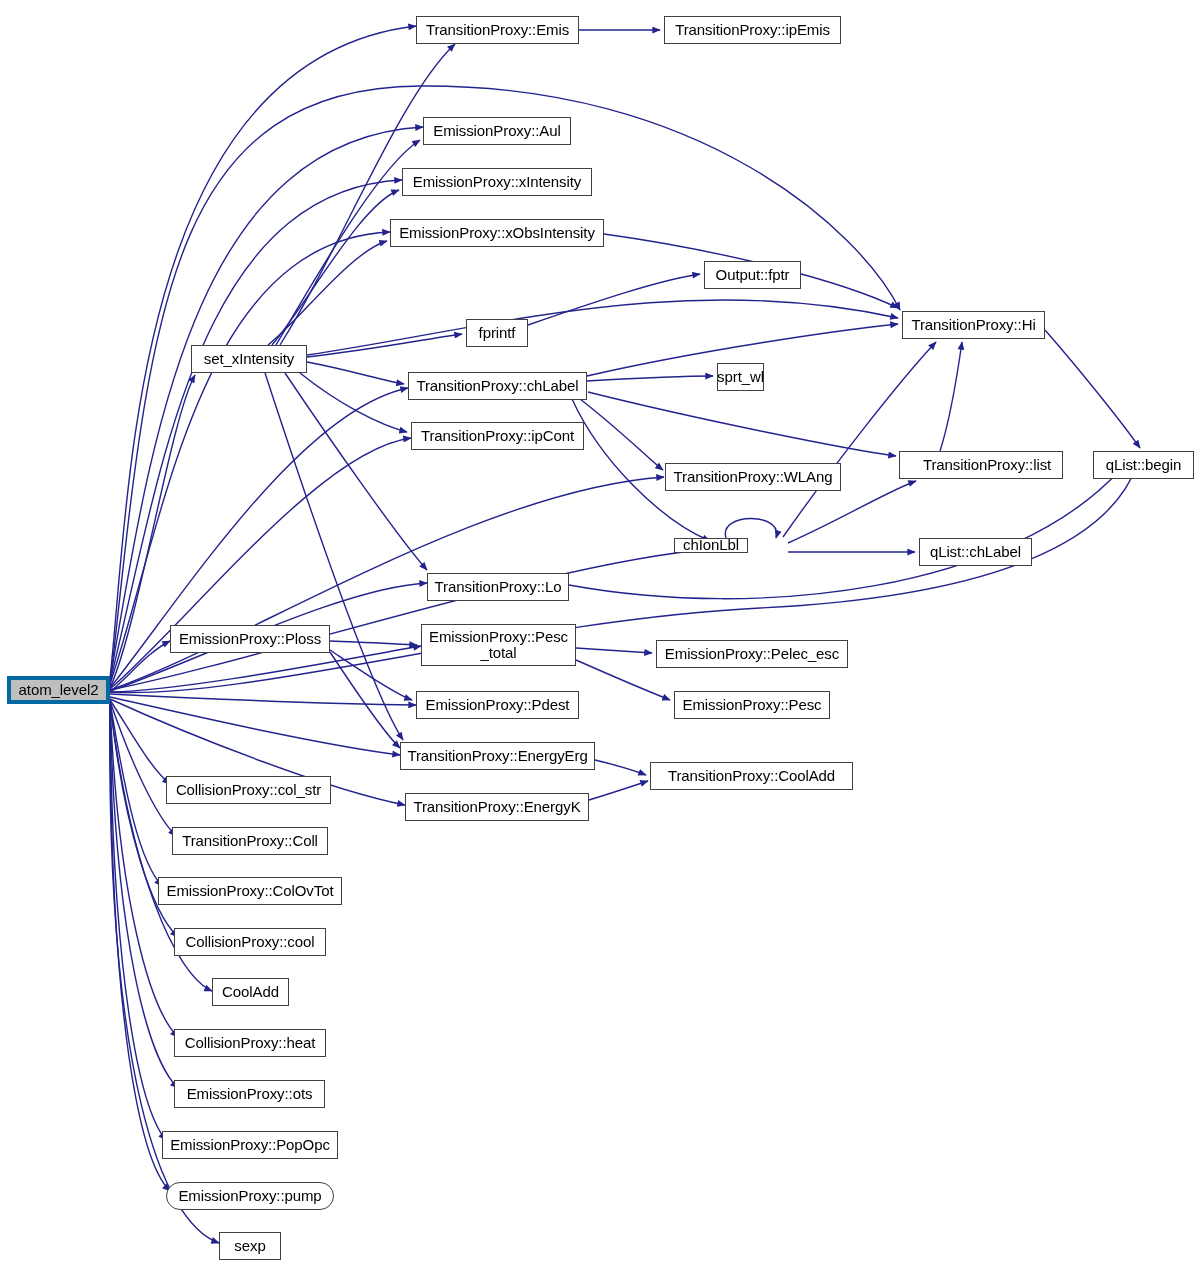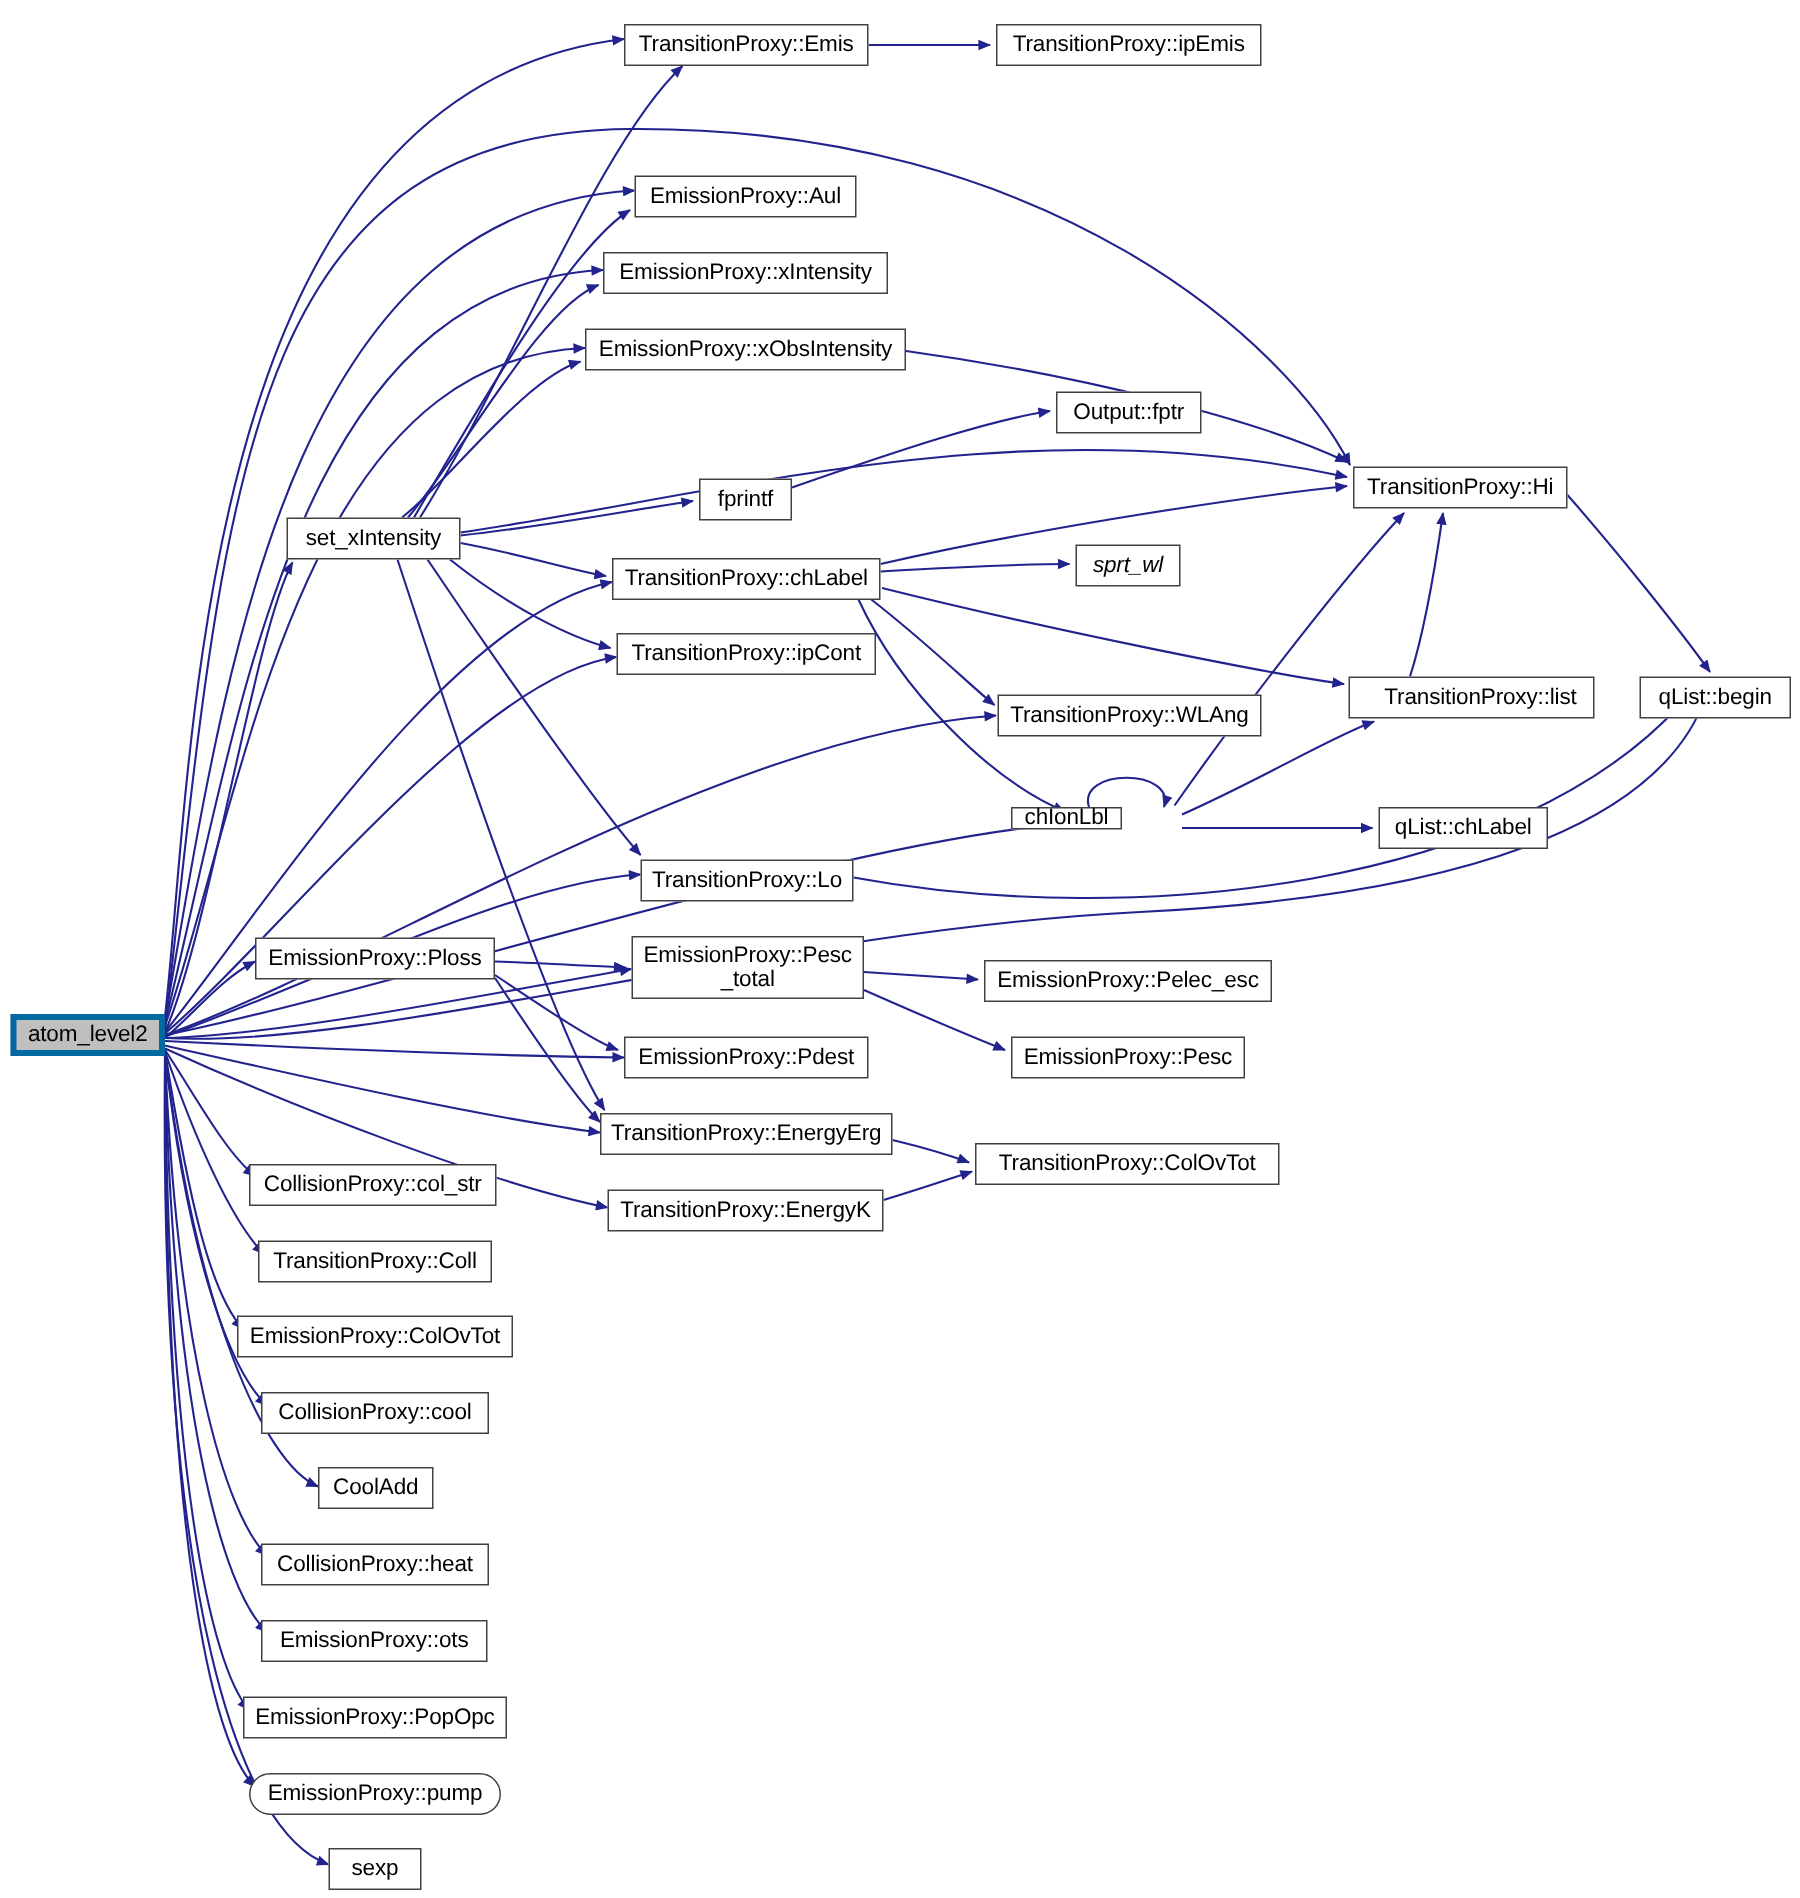--- a/index.html
+++ b/index.html
@@ -120,37 +120,37 @@
       <div class="node root" style="left: 7px; top: 676px; width: 103px; height: 28px;">atom_level2</div>
       <div class="node" style="left: 416px; top: 16px; width: 163px; height: 28px;">TransitionProxy::Emis</div>
       <div class="node" style="left: 664px; top: 16px; width: 177px; height: 28px;">TransitionProxy::ipEmis</div>
       <div class="node" style="left: 423px; top: 117px; width: 148px; height: 28px;">EmissionProxy::Aul</div>
       <div class="node" style="left: 402px; top: 168px; width: 190px; height: 28px;">EmissionProxy::xIntensity</div>
       <div class="node" style="left: 390px; top: 219px; width: 214px; height: 28px;">EmissionProxy::xObsIntensity</div>
       <div class="node" style="left: 704px; top: 261px; width: 97px; height: 28px;">Output::fptr</div>
       <div class="node" style="left: 902px; top: 311px; width: 143px; height: 28px;">TransitionProxy::Hi</div>
       <div class="node" style="left: 466px; top: 319px; width: 62px; height: 28px;">fprintf</div>
       <div class="node" style="left: 191px; top: 345px; width: 116px; height: 28px;">set_xIntensity</div>
-      <div class="node" style="left: 717px; top: 363px; width: 70px; height: 28px; font-style: italic;">sprt_wl</div>
+      <div class="node" style="left: 717px; top: 363px; width: 47px; height: 28px;">sprt_wl</div>
       <div class="node" style="left: 408px; top: 372px; width: 179px; height: 28px;">TransitionProxy::chLabel</div>
       <div class="node" style="left: 411px; top: 422px; width: 173px; height: 28px;">TransitionProxy::ipCont</div>
       <div class="node" style="left: 899px; top: 451px; width: 164px; height: 28px; padding-left: 12px;">TransitionProxy::list</div>
       <div class="node" style="left: 1093px; top: 451px; width: 101px; height: 28px;">qList::begin</div>
       <div class="node" style="left: 665px; top: 463px; width: 176px; height: 28px;">TransitionProxy::WLAng</div>
       <div class="node" style="left: 674px; top: 538px; width: 74px; height: 15px;">chIonLbl</div>
       <div class="node" style="left: 919px; top: 538px; width: 113px; height: 28px;">qList::chLabel</div>
       <div class="node" style="left: 427px; top: 573px; width: 142px; height: 28px;">TransitionProxy::Lo</div>
       <div class="node" style="left: 170px; top: 625px; width: 160px; height: 28px;">EmissionProxy::Ploss</div>
       <div class="node" style="left: 421px; top: 624px; width: 155px; height: 42px;">EmissionProxy::Pesc
 _total</div>
       <div class="node" style="left: 656px; top: 640px; width: 192px; height: 28px;">EmissionProxy::Pelec_esc</div>
       <div class="node" style="left: 416px; top: 691px; width: 163px; height: 28px;">EmissionProxy::Pdest</div>
       <div class="node" style="left: 674px; top: 691px; width: 156px; height: 28px;">EmissionProxy::Pesc</div>
       <div class="node" style="left: 400px; top: 742px; width: 195px; height: 28px;">TransitionProxy::EnergyErg</div>
-      <div class="node" style="left: 650px; top: 762px; width: 203px; height: 28px;">TransitionProxy::ColOvTot</div>
+      <div class="node" style="left: 650px; top: 762px; width: 203px; height: 28px;">TransitionProxy::CoolAdd</div>
       <div class="node" style="left: 166px; top: 776px; width: 165px; height: 28px;">CollisionProxy::col_str</div>
       <div class="node" style="left: 405px; top: 793px; width: 184px; height: 28px;">TransitionProxy::EnergyK</div>
       <div class="node" style="left: 172px; top: 827px; width: 156px; height: 28px;">TransitionProxy::Coll</div>
       <div class="node" style="left: 158px; top: 877px; width: 184px; height: 28px;">EmissionProxy::ColOvTot</div>
       <div class="node" style="left: 174px; top: 928px; width: 152px; height: 28px;">CollisionProxy::cool</div>
       <div class="node" style="left: 212px; top: 978px; width: 77px; height: 28px;">CoolAdd</div>
       <div class="node" style="left: 174px; top: 1029px; width: 152px; height: 28px;">CollisionProxy::heat</div>
       <div class="node" style="left: 174px; top: 1080px; width: 151px; height: 28px;">EmissionProxy::ots</div>
       <div class="node" style="left: 162px; top: 1131px; width: 176px; height: 28px;">EmissionProxy::PopOpc</div>
       <div class="node" style="left: 166px; top: 1182px; width: 168px; height: 28px; border-radius: 14px;">EmissionProxy::pump</div>

